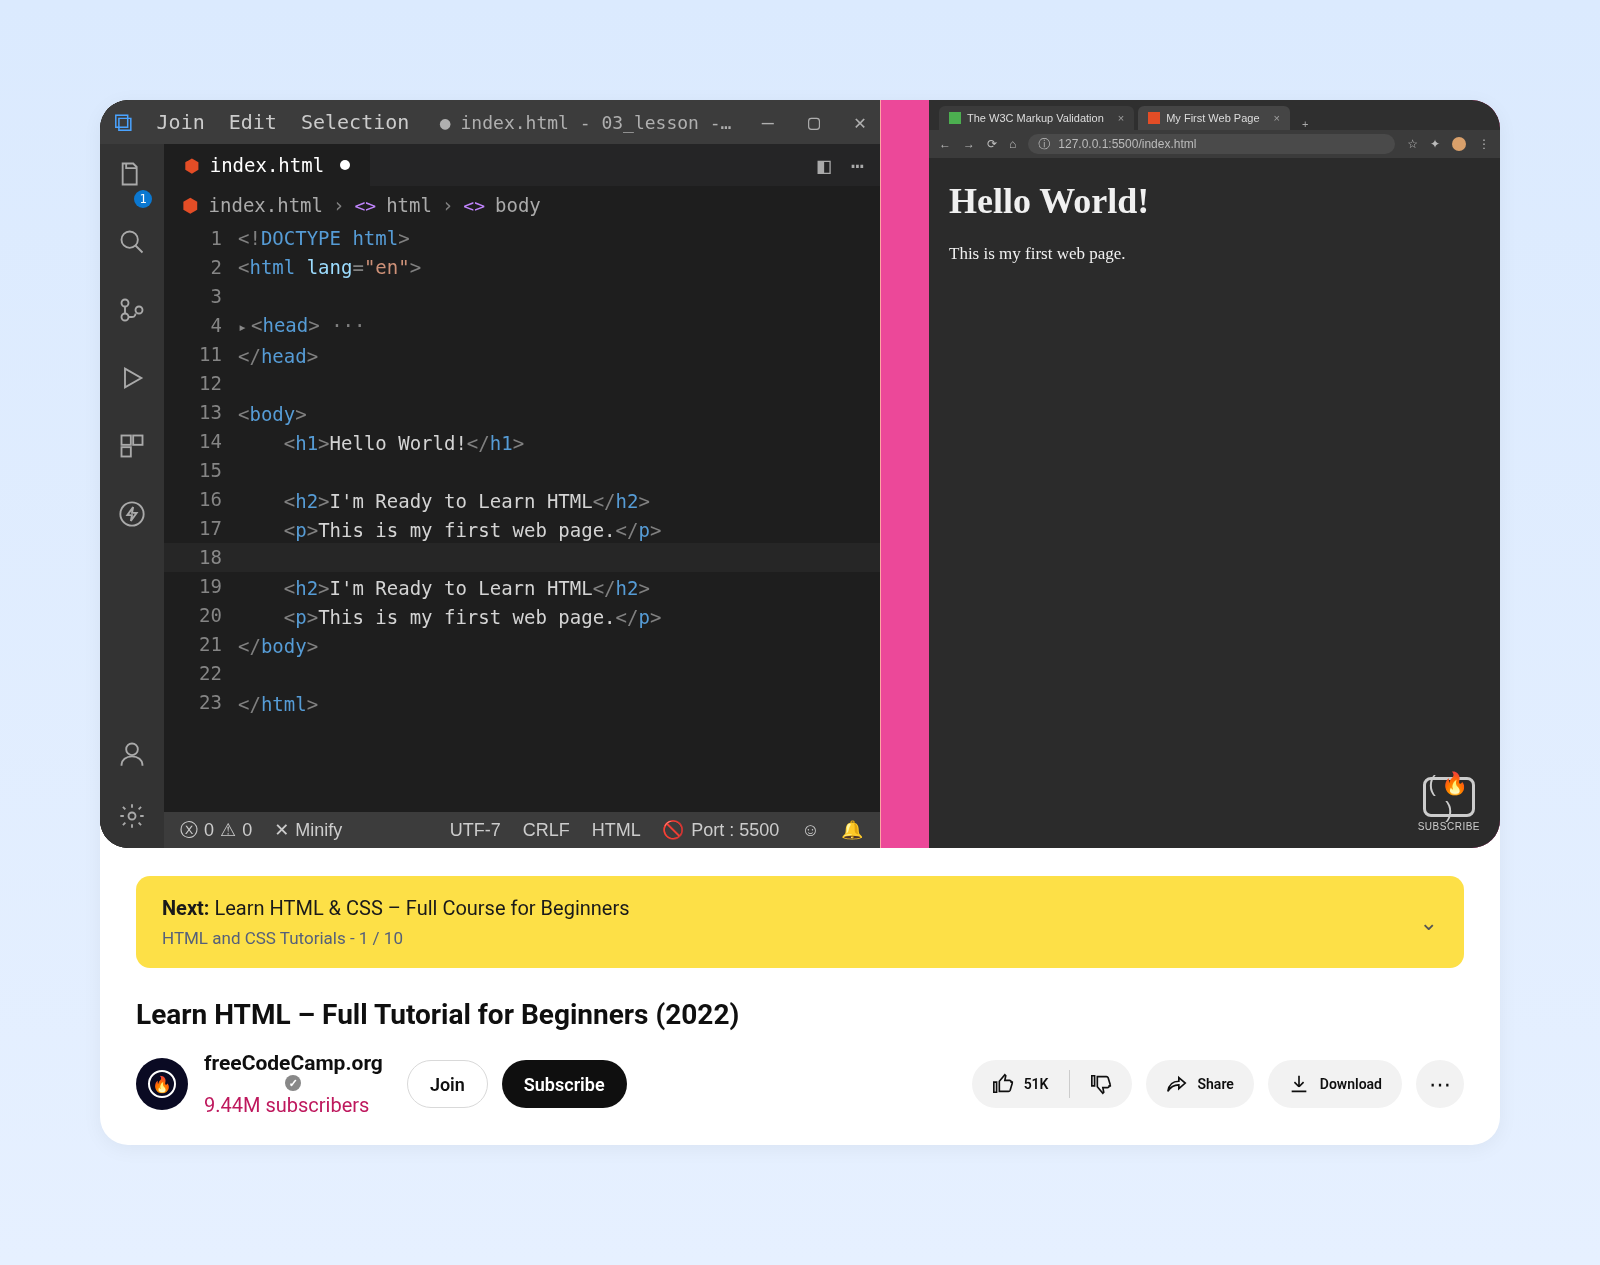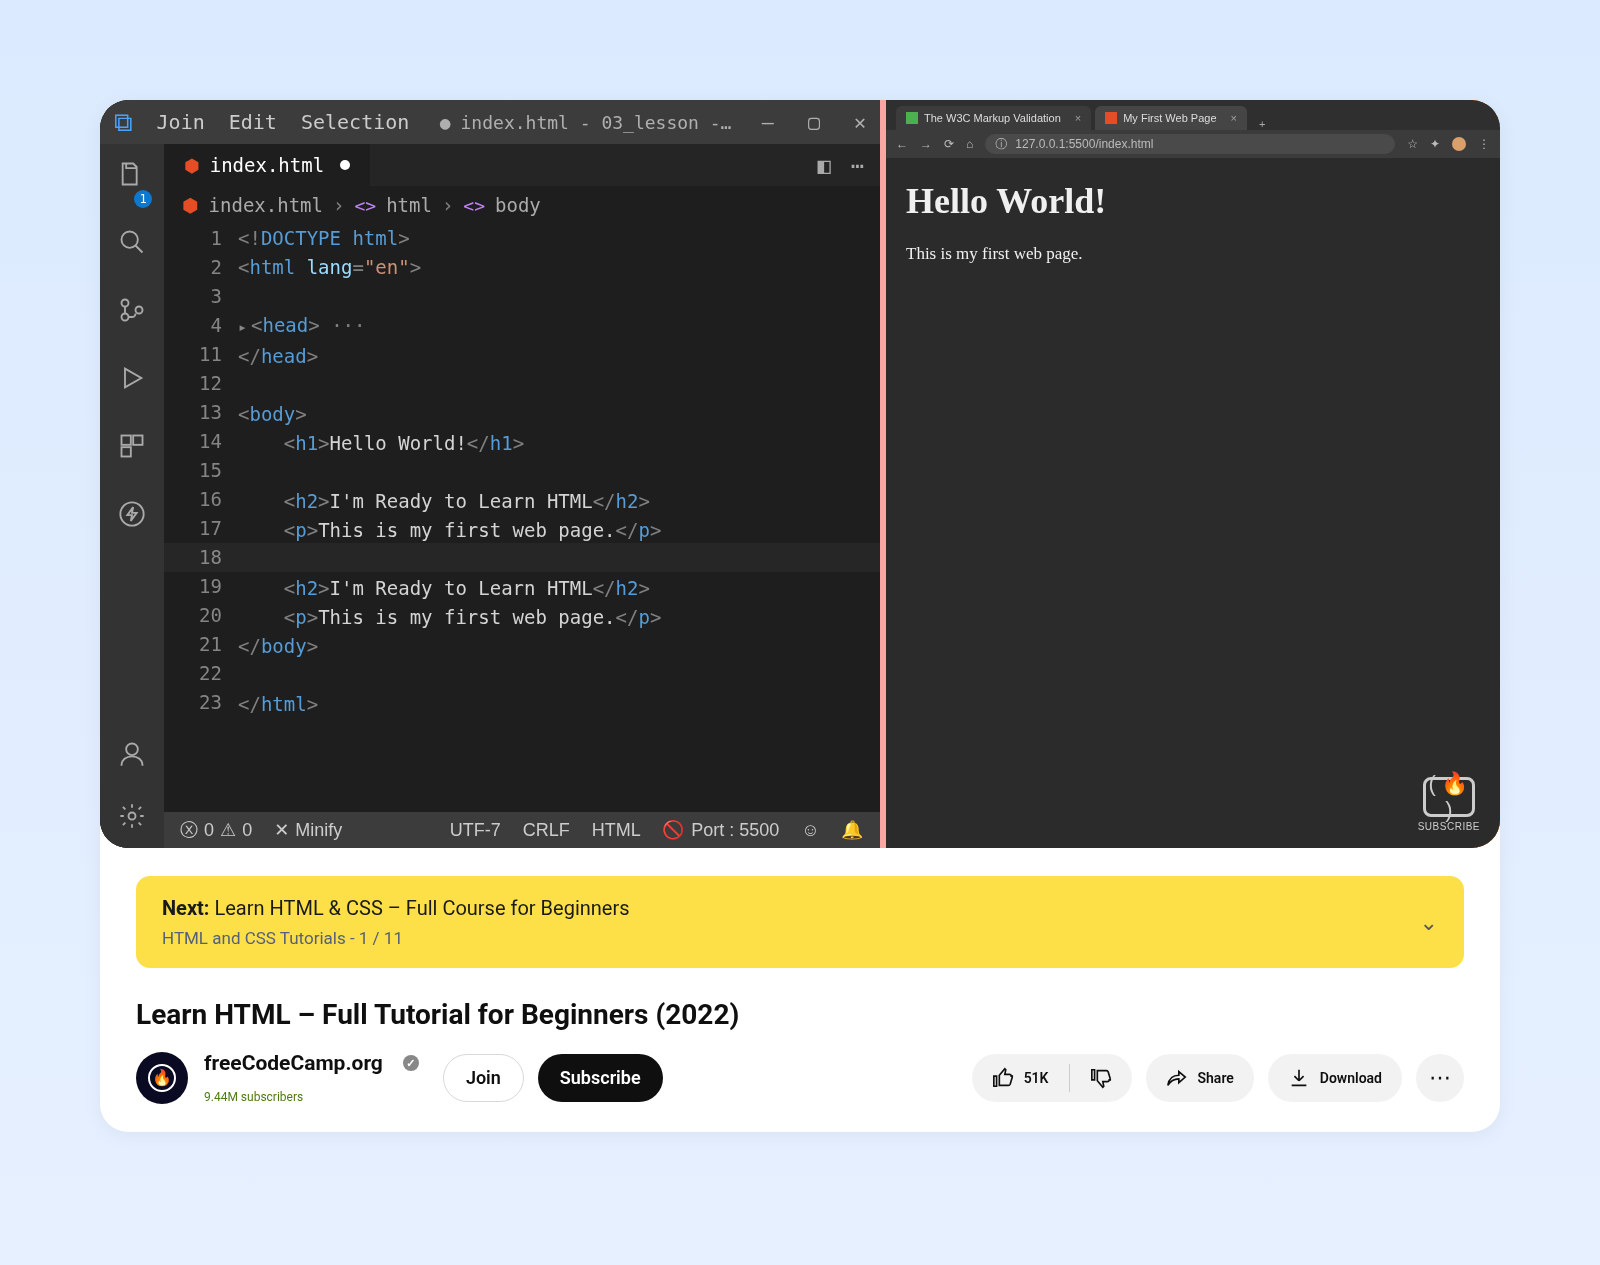--- a/index.html
+++ b/index.html
@@ -89,22 +89,22 @@
   .fold { color:#888; font-size:15px; margin-right:4px; }
   .statusbar {
     height:36px; background:#3c3c3c; color:#ccc;
     display:flex; align-items:center; padding:0 16px; gap:22px;
     font-size:18px; font-family:-apple-system,sans-serif;
   }
   .statusbar .spacer { flex:1; }
   .sb-ico { display:inline-flex; align-items:center; gap:6px; }
   
   .browser {
-    flex:1; background:#f97316; display:flex; flex-direction:column; border-left:6px solid #fca5a5;
-    color:#ddd; font-family:-apple-system,sans-serif;
+    flex:1; background:#ec4899; display:flex; flex-direction:column; border-left:1px solid #fca5a5;
+    color:#ddd; font-family:-apple-system,sans-serif;padding-left:48px;
   }
   .br-tabs { height:30px; background:#2f2f2f; display:flex; align-items:flex-end; padding-left:10px; gap:4px; font-size:11px; }
   .br-tab { height:24px; display:flex; align-items:center; gap:6px; padding:0 10px; border-radius:6px 6px 0 0; background:#3b3b3b; position:relative; }
   .br-tab.active { background:#454545; }
   .br-tab .x { margin-left:8px; opacity:.6; }
   .br-fav { width:12px; height:12px; background:#4caf50; display:inline-block; }
   .br-fav.o { background:#e44d26; }
   .br-url { height:28px; background:#3b3b3b; display:flex; align-items:center; padding:0 10px; gap:12px; font-size:12px; color:#bbb; }
   .url-box { flex:1; background:#4a4a4a; border-radius:14px; height:20px; display:flex; align-items:center; padding:0 10px; gap:8px; }
   .br-body { flex:1; background:#2b2b2b; padding:22px 20px; font-family: "Times New Roman", serif; color:#f0f0f0; }
@@ -135,23 +135,23 @@
   }
   .meta {
     display:flex; align-items:center; margin:20px 36px 28px;
   }
   .avatar {
     width:52px; height:52px; border-radius:50%; background:#0a0a23;
     display:flex; align-items:center; justify-content:center; color:#fff;
     margin-right:16px;
   }
   .avatar .fire { width:28px; height:28px; border:2.5px solid #fff; border-radius:50%; display:flex; align-items:center; justify-content:center; font-size:16px; }
-  .ch-info .name { font-size:21px; font-weight:700; color:#0f0f0f; display:flex; align-items:center; gap:20px; }
+  .ch-info .name { font-size:21px; font-weight:700; color:#0f0f0f; display:flex; align-items:center; gap:0;flex-direction:column; }
   .verify { width:16px; height:16px; background:#888; border-radius:50%; display:inline-flex; align-items:center; justify-content:center; color:#fff; font-size:11px; }
-  .ch-info .subs { font-size:12px; color:#4d7c0f; margin-top:15px; }
+  .ch-info .subs { font-size:20px; color:#be185d; margin-top:2px; }
   .pill {
     height:48px; border-radius:24px; display:flex; align-items:center; padding:0 22px;
     font-size:18px; font-weight:600; cursor:pointer; user-select:none;
   }
   .pill.light { background:#fff; border:1px solid #d9d9d9; color:#0f0f0f; }
   .pill.dark  { background:#0f0f0f; color:#fff; }
   .join { margin-left:24px; }
   .actions { margin-left:auto; display:flex; gap:14px; align-items:center; }
   .seg {
     height:48px; background:#f2f2f2; border-radius:24px; display:flex; align-items:center; font-size:14px; font-weight:600; color:#0f0f0f;
@@ -342,21 +342,21 @@
       <div class="ring">
           <span class="flame">( 🔥 )</span>
         </div>
       <div class="txt">SUBSCRIBE</div>
     </div>
   </div>
 
   <div class="nextup">
     <div>
       <div class="ln1"><b>Next:</b> <span>Learn HTML &amp; CSS – Full Course for Beginners</span></div>
-      <div class="ln2">HTML and CSS Tutorials - 1 / 11</div>
+      <div class="ln2">HTML and CSS Tutorials - 1 / 10</div>
     </div>
     <div class="chev">⌄</div>
   </div>
 
   <div class="title">Learn HTML – Full Tutorial for Beginners (2022)</div>
 
   <div class="meta">
     <div class="avatar">
       <div class="fire">🔥</div>
     </div>

